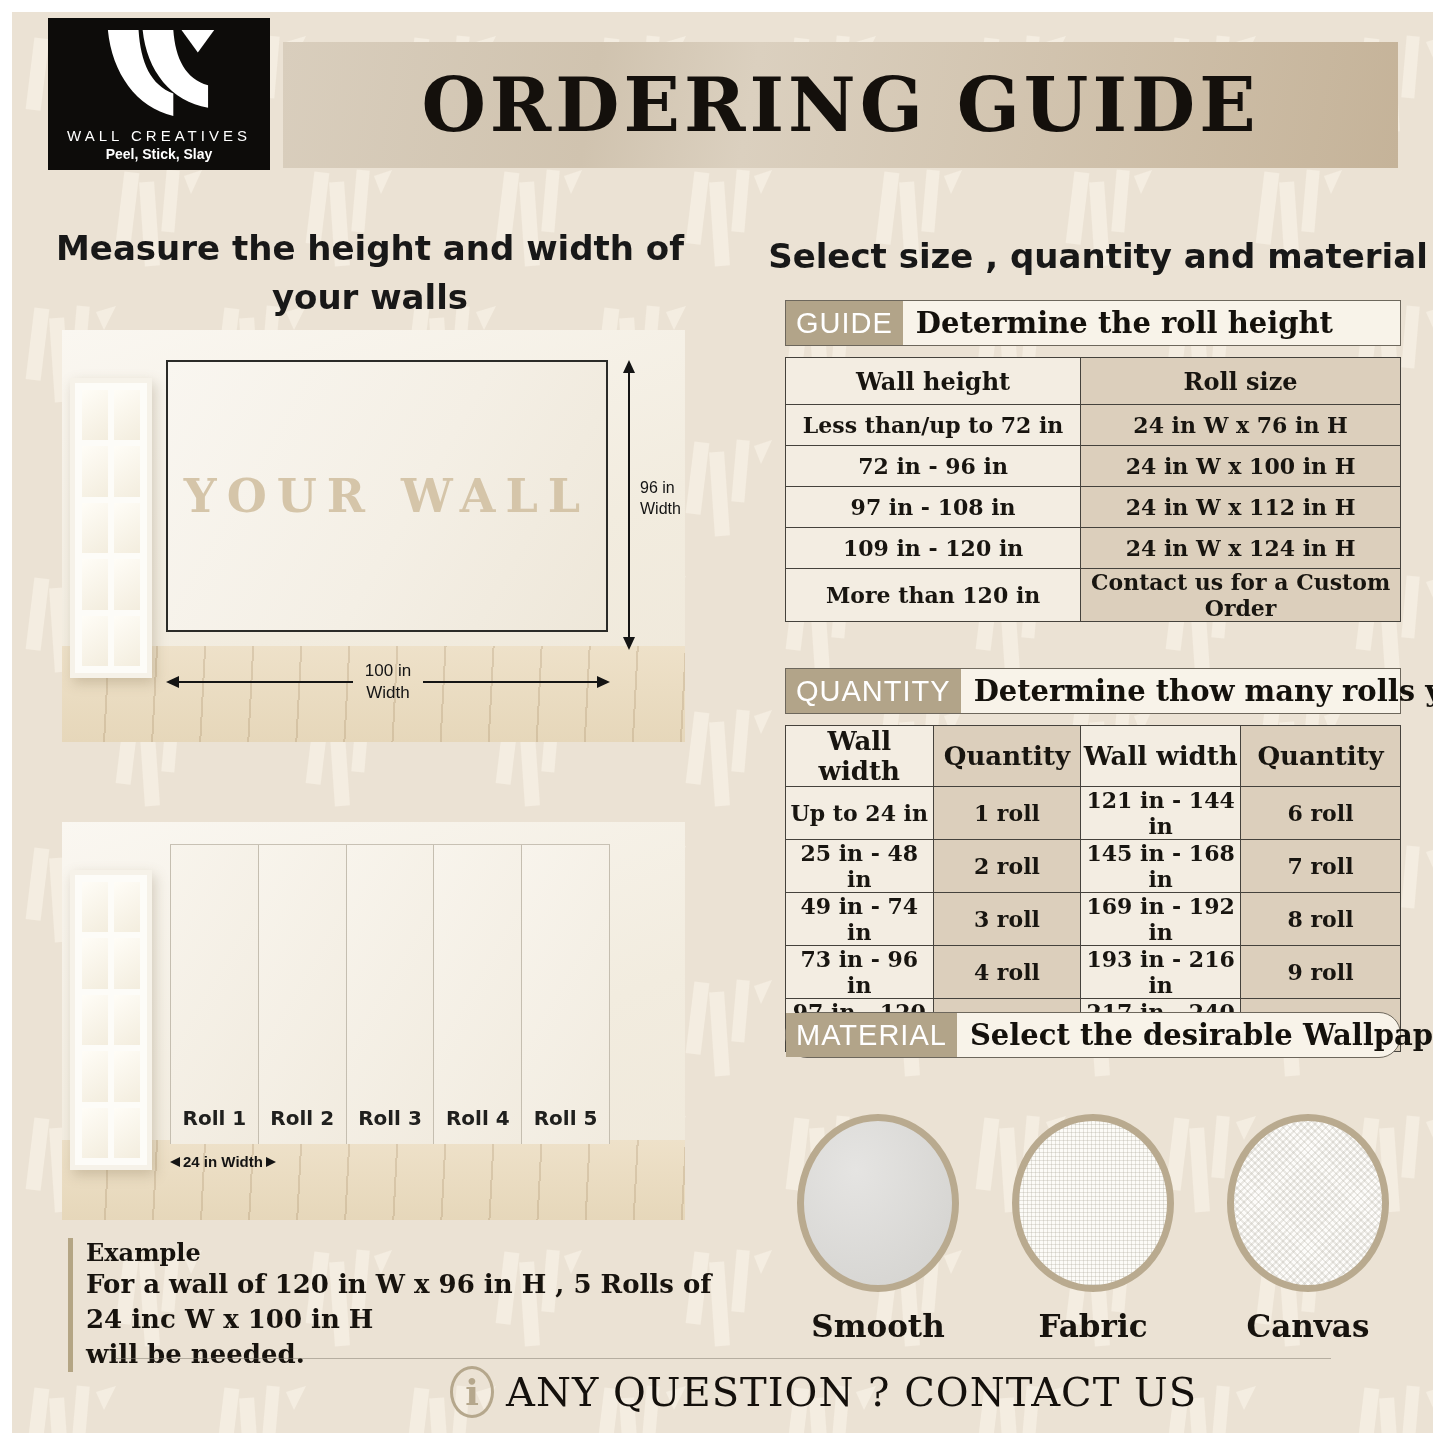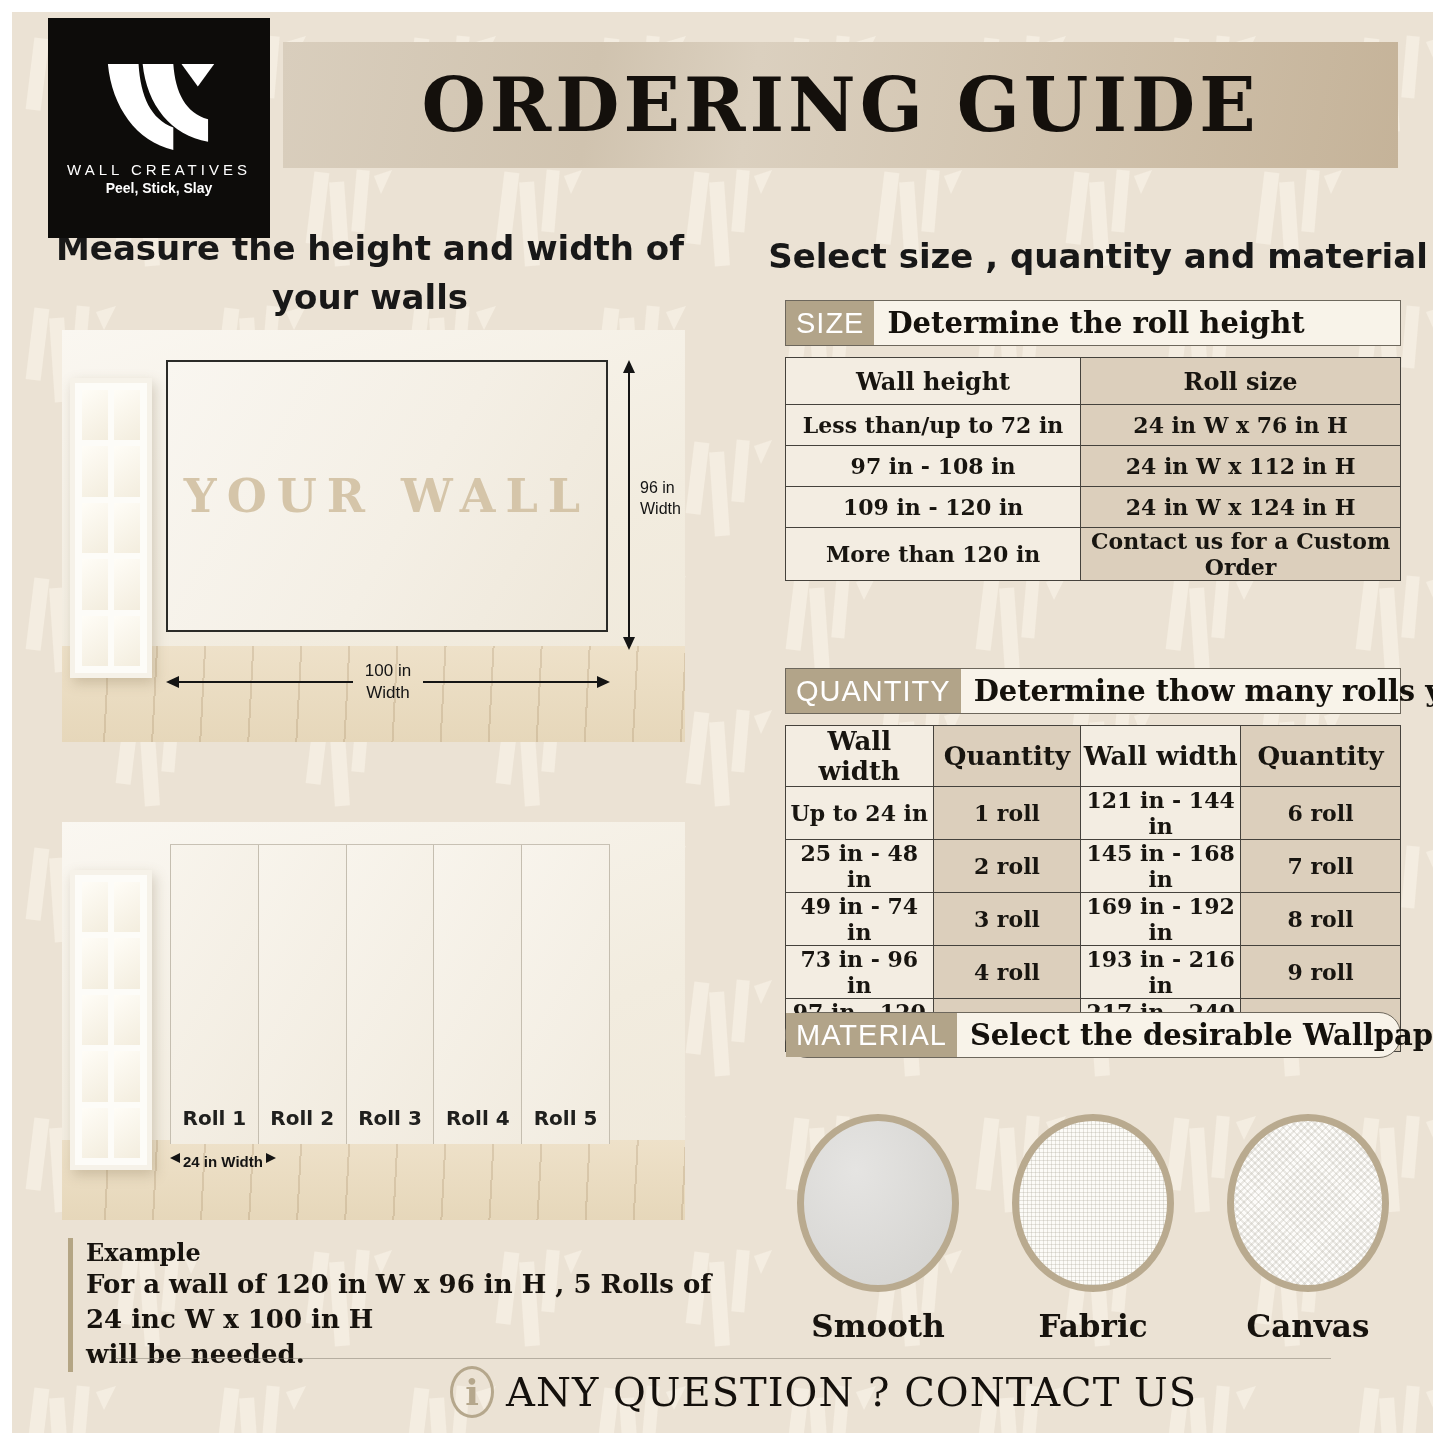--- a/index.html
+++ b/index.html
@@ -3,21 +3,21 @@
 <meta charset="utf-8">
 <style>
   * { margin:0; padding:0; box-sizing:border-box; }
   html,body { width:1445px; height:1445px; }
   body { background:#ffffff; font-family:"DejaVu Serif", serif; position:relative; overflow:hidden; }
 
   .page { position:absolute; left:12px; top:12px; width:1421px; height:1421px; background:#ebe2d4; overflow:hidden; }
   .watermark { position:absolute; inset:0; width:100%; height:100%; }
 
   
-  .logo { position:absolute; left:36px; top:6px; width:222px; height:220px; background:#0d0c0a; color:#fff;
+  .logo { position:absolute; left:36px; top:6px; width:222px; height:152px; background:#0d0c0a; color:#fff;
           display:flex; flex-direction:column; align-items:center; justify-content:center; z-index:2; }
   .logo svg { width:124px; height:92px; }
   .logo-name { font-family:"Liberation Sans", sans-serif; font-size:15px; letter-spacing:4px; margin-top:9px; }
   .logo-tagline { font-family:"Liberation Sans", sans-serif; font-size:14px; font-weight:bold; margin-top:2px; }
 
   .banner { position:absolute; left:271px; top:30px; width:1115px; height:126px;
             background:linear-gradient(100deg,#d9cebd 0%,#d0c3af 28%,#dbd0bf 42%,#c5b399 100%);
             display:flex; align-items:center; justify-content:center; z-index:1; }
   .banner h1 { font-size:74px; font-weight:bold; letter-spacing:4px; color:#14100c; white-space:nowrap; }
 
@@ -62,21 +62,21 @@
   .hdim-label { font-family:"Liberation Sans",sans-serif; font-size:17px; text-align:center; line-height:1.3;
                 padding:0 12px; color:#141414; }
 
   .panels { position:absolute; left:108px; top:22px; width:440px; height:300px; display:flex;
             border-top:1px solid #c8c1b4; }
   .panel { flex:1; border-right:1px solid #c5beb0; position:relative;
            background:linear-gradient(120deg,#f8f4ec,#f1ebdf); }
   .panel:first-child { border-left:1px solid #c5beb0; }
   .panel-label { position:absolute; bottom:14px; width:100%; text-align:center;
                  font-family:"DejaVu Sans",sans-serif; font-weight:bold; font-size:20px; color:#20201e; }
-  .roll-width { position:absolute; left:108px; top:331px; display:flex; gap:3px;
+  .roll-width { position:absolute; left:108px; top:331px; display:flex; align-items:center; gap:3px;
                 font-family:"Liberation Sans",sans-serif; font-weight:bold; font-size:15px; color:#141414; }
   .roll-width .arr-left { border-top-width:5px; border-bottom-width:5px; border-right-width:10px; }
   .roll-width .arr-right { border-top-width:5px; border-bottom-width:5px; border-left-width:10px; }
 
   .example { position:absolute; left:56px; top:1226px; width:648px; border-left:5px solid #b4a584;
              padding-left:13px; color:#17130e; }
   .example-title { font-size:24px; font-weight:bold; }
   .example-line { font-size:26px; font-weight:bold; line-height:1.35; }
 
   
@@ -241,33 +241,37 @@
     </div>
   </div>
 
   <div class="example">
     <div class="example-title">Example</div>
     <div class="example-line">For a wall of 120 in W x 96 in H , 5 Rolls of 24 inc W x 100 in H</div>
     <div class="example-line">will be needed.</div>
   </div>
 
   <div class="section-bar size-bar">
-    <div class="section-label">SIZE</div>
+    <div class="section-label">GUIDE</div>
     <div class="section-title">Determine the roll height</div>
   </div>
 
   <table class="data-table size-table">
     <tbody>
         <tr>
       <th class="c0 bg-cream">Wall height</th>
       <th class="bg-tan">Roll size</th>
     </tr>
     <tr>
       <td class="c0 bg-cream">Less than/up to 72 in</td>
       <td class="bg-tan">24 in W x 76 in H</td>
+    </tr>
+    <tr>
+      <td class="c0 bg-cream">72 in - 96 in</td>
+      <td class="bg-tan">24 in W x 100 in H</td>
     </tr>
     <tr>
       <td class="c0 bg-cream">97 in - 108 in</td>
       <td class="bg-tan">24 in W x 112 in H</td>
     </tr>
     <tr>
       <td class="c0 bg-cream">109 in - 120 in</td>
       <td class="bg-tan">24 in W x 124 in H</td>
     </tr>
     <tr>

